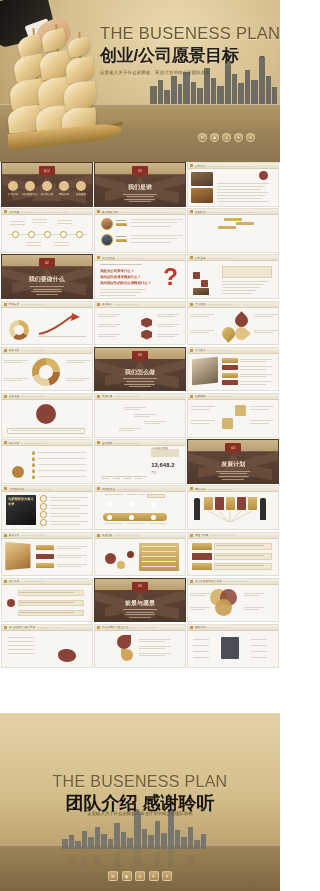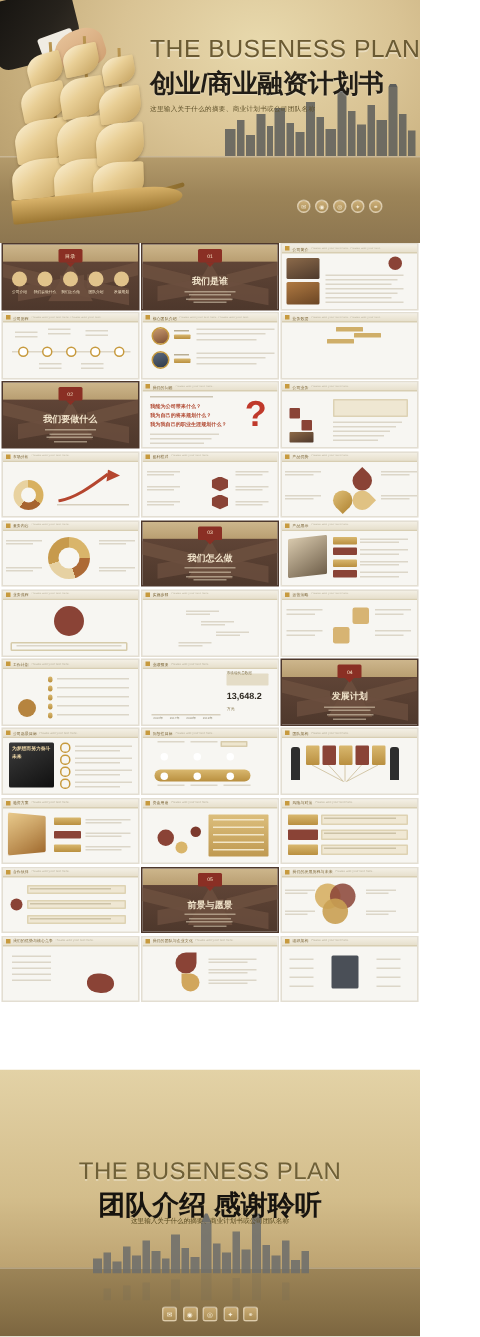--- a/index.html
+++ b/index.html
@@ -255,21 +255,21 @@
       <div class="sail" style="left:62px;top:16px;width:22px;height:18px;transform:rotate(-10deg);"></div>
       <div class="sail" style="left:60px;top:36px;width:28px;height:24px;transform:rotate(-7deg);"></div>
       <div class="sail" style="left:58px;top:60px;width:32px;height:28px;transform:rotate(-4deg);"></div>
       <div class="sail" style="left:56px;top:86px;width:34px;height:26px;transform:rotate(-2deg);"></div>
       <div class="bowsprit"></div>
       <div class="hull"></div>
     </div>
 
     <div class="hero-title-wrap">
       <div class="hero-en">THE BUSENESS PLAN</div>
-      <div class="hero-cn">创业/商业融资计划书</div>
+      <div class="hero-cn">创业/公司愿景目标</div>
       <div class="hero-sub">这里输入关于什么的摘要、商业计划书或公司团队名称</div>
     </div>
 
     <div class="hero-icons">
       <div class="ic">✉</div>
       <div class="ic">◉</div>
       <div class="ic">◎</div>
       <div class="ic">✦</div>
       <div class="ic">⚭</div>
     </div>

